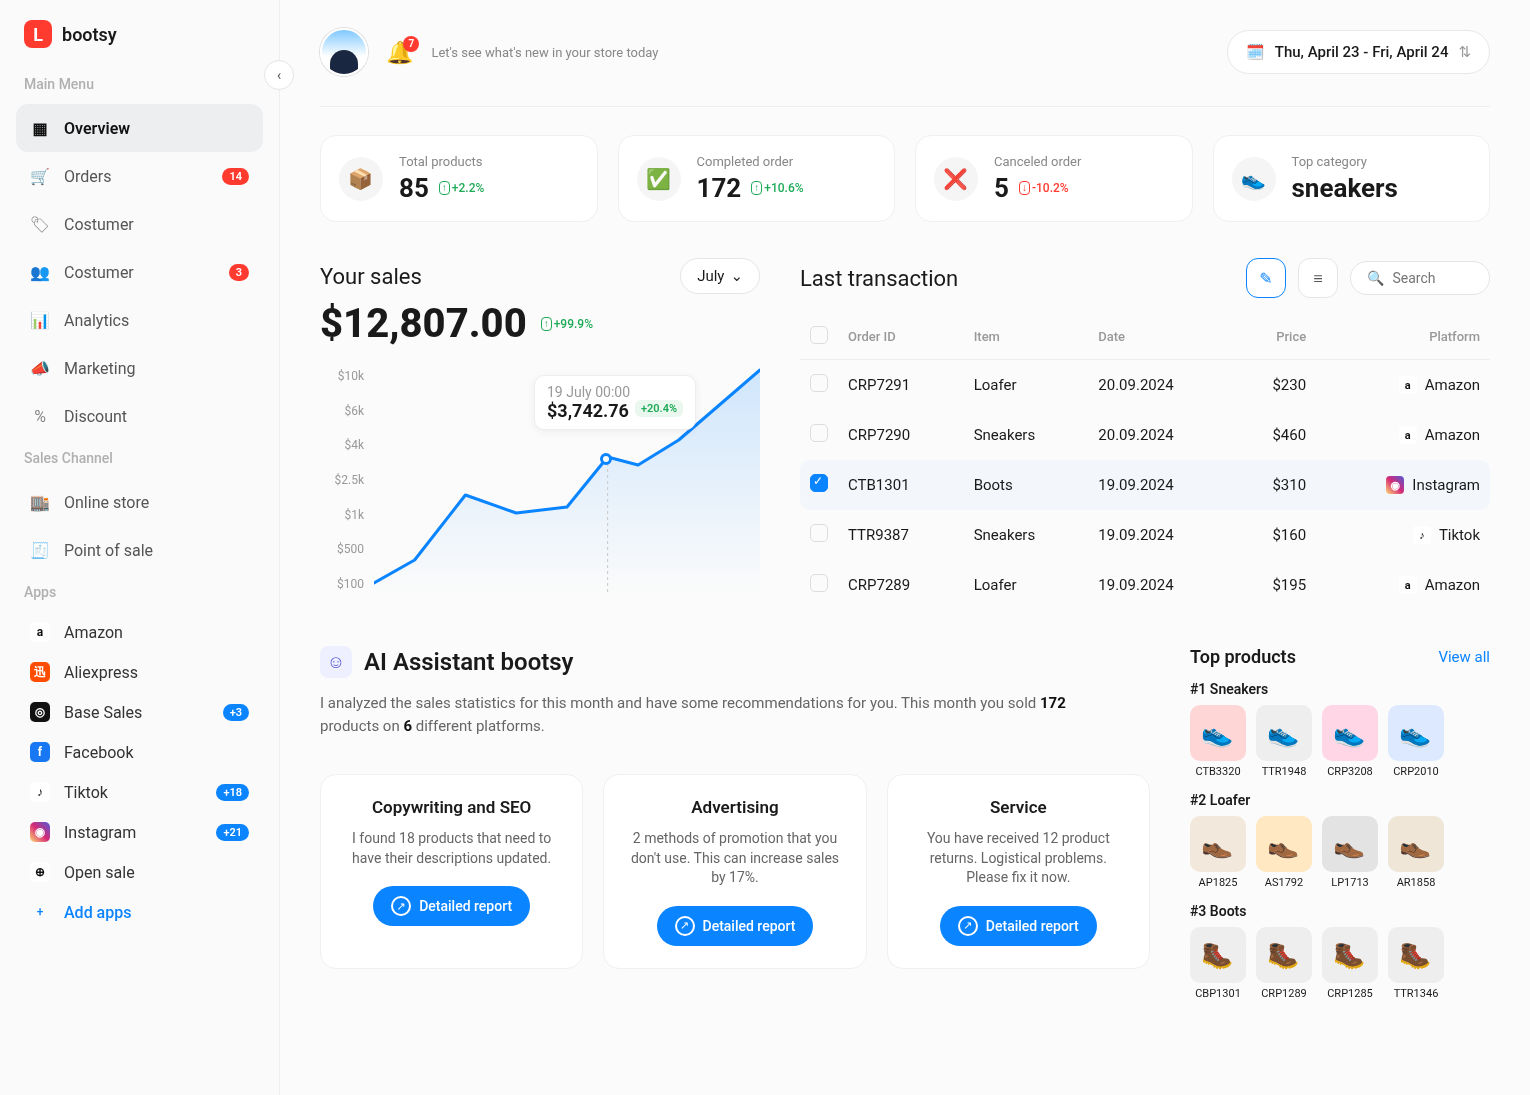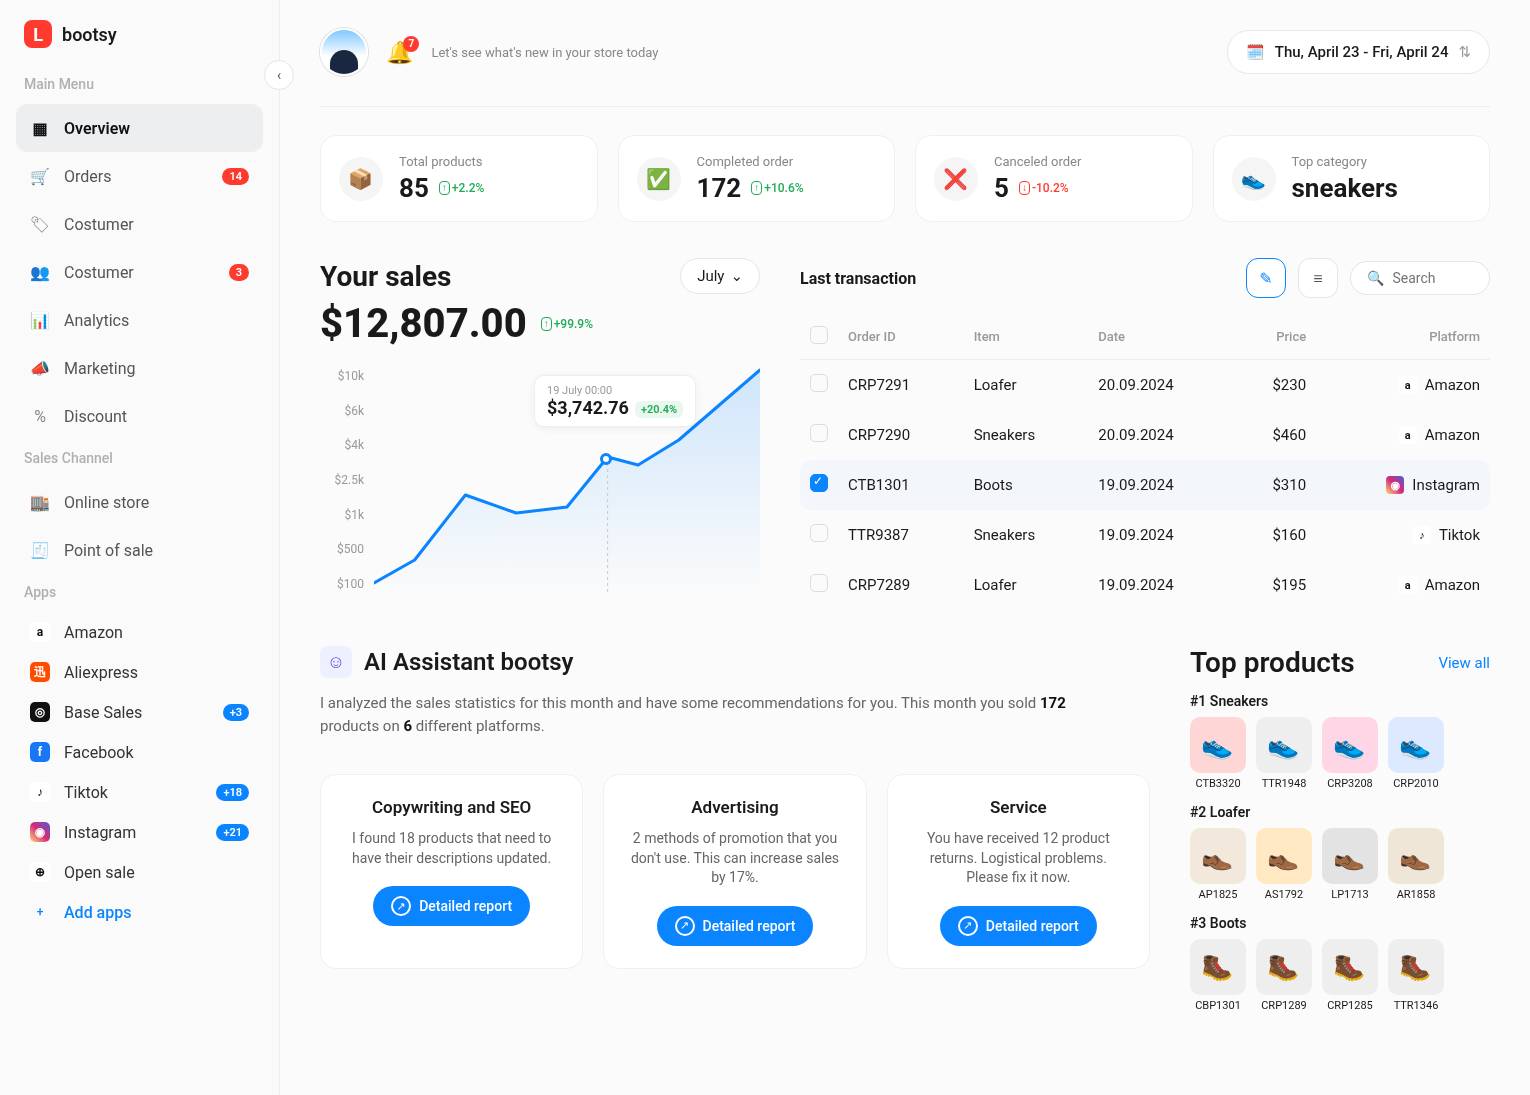--- a/index.html
+++ b/index.html
@@ -33,35 +33,35 @@
 .stat-icon{width:44px;height:44px;border-radius:50%;background:#f5f5f5;display:flex;align-items:center;justify-content:center;font-size:20px}
 .stat-label{font-size:13px;color:#888;margin-bottom:4px}
 .stat-value{font-size:26px;font-weight:700;display:flex;align-items:center;gap:8px}
 .delta{font-size:12px;font-weight:500;display:inline-flex;align-items:center;gap:2px;padding:0 2px}
 .delta.up{color:#1fab58}
 .delta.down{color:#ff3b30}
 .delta-box{border:1px solid currentColor;border-radius:4px;padding:0 2px;font-size:10px;line-height:12px}
 .mid-row{display:flex;gap:40px;margin-bottom:36px}
 .sales-panel{width:440px}
 .sales-header{display:flex;align-items:center;justify-content:space-between;margin-bottom:6px}
-.sales-header h2{font-size:28px;font-weight:700}
+.sales-header h2{font-size:22px;font-weight:400}
 .month-select{border:1px solid #e5e5e5;border-radius:999px;padding:8px 16px;font-size:15px;background:#fff;cursor:pointer;display:flex;align-items:center;gap:6px}
 .sales-total{font-size:40px;font-weight:800;display:flex;align-items:center;gap:12px;margin-bottom:18px}
 .chart{position:relative;height:230px;padding-left:54px}
 .y-axis{position:absolute;left:0;top:0;bottom:0;width:50px;display:flex;flex-direction:column;justify-content:space-between;font-size:12px;color:#999;text-align:right;padding:4px 6px 4px 0}
 .chart-area{position:relative;height:100%;width:100%}
 .chart-area svg{width:100%;height:100%}
 .chart-tooltip{position:absolute;top:10px;left:160px;background:#fff;border:1px solid #eee;border-radius:10px;padding:8px 12px;box-shadow:0 2px 8px rgba(0,0,0,0.06);font-size:12px}
-.chart-tooltip .tt-date{color:#999;font-size:11px}
-.chart-tooltip .tt-val{font-size:18px;font-weight:700;display:flex;align-items:flex-end;gap:6px}
+.chart-tooltip .tt-date{color:#999;font-size:14px}
+.chart-tooltip .tt-val{font-size:18px;font-weight:700;display:flex;align-items:flex-start;gap:6px}
 .tt-pill{background:#e9f7ee;color:#1fab58;font-size:11px;padding:2px 6px;border-radius:6px;font-weight:600}
 .chart-dot{position:absolute;width:12px;height:12px;border:3px solid #0a84ff;background:#fff;border-radius:50%;left:226px;top:88px}
 .trans-panel{flex:1}
 .trans-header{display:flex;align-items:center;gap:12px;margin-bottom:16px}
-.trans-header h2{font-size:16px;font-weight:700;margin-right:auto}
+.trans-header h2{font-size:22px;font-weight:400;margin-right:auto}
 .icon-btn{width:40px;height:40px;border:1px solid #e5e5e5;border-radius:12px;display:flex;align-items:center;justify-content:center;cursor:pointer;font-size:16px;color:#555;background:#fff}
 .icon-btn.active{border-color:#0a84ff;color:#0a84ff}
 .search-box{display:flex;align-items:center;gap:8px;border:1px solid #e5e5e5;border-radius:999px;padding:8px 16px;color:#aaa;min-width:140px;background:#fff}
 .search-box input{border:none;outline:none;font-size:14px;color:#333;width:80px;background:transparent}
 table{width:100%;border-collapse:collapse}
 th{text-align:left;font-size:13px;color:#999;font-weight:500;padding:12px 10px;border-bottom:1px solid #eee}
 td{padding:14px 10px;font-size:15px}
 tr.sel td{background:#f3f7fb}
 tr.sel td:first-child{border-top-left-radius:10px;border-bottom-left-radius:10px}
 tr.sel td:last-child{border-top-right-radius:10px;border-bottom-right-radius:10px}
@@ -80,21 +80,21 @@
 .ai-text{color:#666;font-size:15px;margin-bottom:37px;max-width:800px;line-height:1.5}
 .ai-text b{color:#111}
 .rec-row{display:flex;gap:20px}
 .rec-card{flex:1;background:#fff;border:1px solid #f0f0f0;border-radius:16px;padding:22px;text-align:center}
 .rec-card h3{font-size:17px;font-weight:600;margin-bottom:12px}
 .rec-card p{font-size:14px;color:#666;margin-bottom:18px;line-height:1.4}
 .report-btn{display:inline-flex;align-items:center;gap:8px;background:#0a84ff;color:#fff;border:none;border-radius:999px;padding:10px 18px;font-size:14px;font-weight:500;cursor:pointer}
 .report-btn .circ{width:20px;height:20px;border:2px solid #fff;border-radius:50%;display:flex;align-items:center;justify-content:center;font-size:11px}
 .top-products{width:300px}
 .tp-header{display:flex;align-items:center;justify-content:space-between;margin-bottom:14px}
-.tp-header h2{font-size:28px;font-weight:600}
+.tp-header h2{font-size:18px;font-weight:600}
 .view-all{color:#0a84ff;font-size:15px;cursor:pointer}
 .tp-group{margin-bottom:14px}
 .tp-group-title{font-size:14px;font-weight:600;margin-bottom:8px}
 .tp-grid{display:flex;gap:10px}
 .tp-item{text-align:center;font-size:11px}
 .tp-thumb{width:56px;height:56px;border-radius:10px;margin-bottom:4px;display:flex;align-items:center;justify-content:center;font-size:26px}
 hr.hdiv{border:none;border-top:1px solid #eee;margin:0 0 28px}
 </style>
 </head>
 <body>

